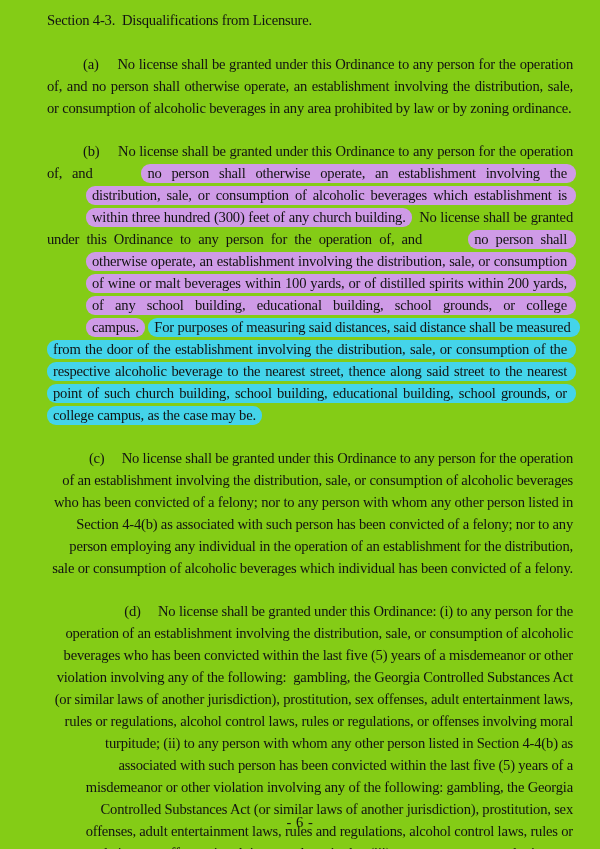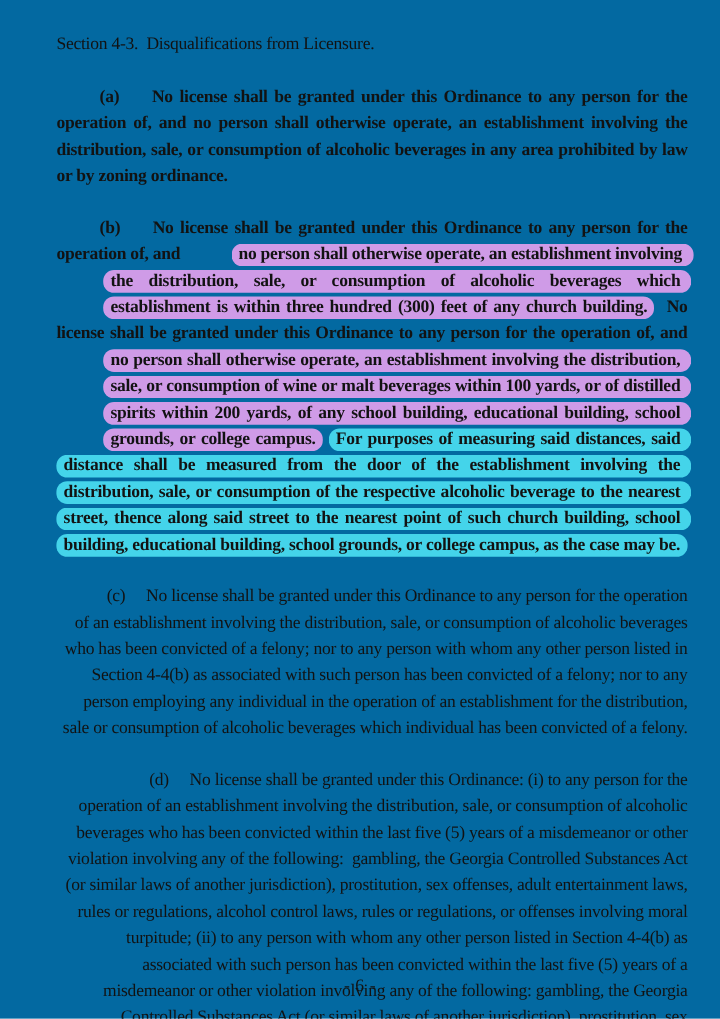--- a/index.html
+++ b/index.html
@@ -13,39 +13,39 @@
     overflow: hidden;
     position: relative;
     font-family: "Liberation Serif", serif;
     color: #121212;
   }
   .page {
     position: relative;
     width: 600px;
     height: 849px;
     box-sizing: border-box;
-    padding: 26px 27px 0 47px;
-    background: #0369a1;
+    padding: 9px 27px 0 47px;
+    background: #84cc16;
   }
   .heading {
     font-size: 14.6px;
     line-height: 22px;
     margin: 0 0 22px 0;
     letter-spacing: -0.2px;
     white-space: pre-wrap;
   }
   .para {
     font-size: 14.6px;
     line-height: 22px;
     letter-spacing: -0.2px;
     margin: 0 0 21px 0;
     text-indent: 36px;
     white-space: pre-wrap;
   }
-  .para.justify { text-align: justify; font-weight: bold; }
+  .para.justify { text-align: justify; }
   .para.leftal  { text-align: right; }
   .hl {
     padding: 1px 6px 2px 6px;
     border-radius: 9px;
     -webkit-box-decoration-break: clone;
     box-decoration-break: clone;
   }
   .hl.purple { background: var(--hl-purple, #cf9be7); margin-left: 39px; }
   .hl.cyan   { background: var(--hl-cyan, #44d4ea); }
   .page-number {

